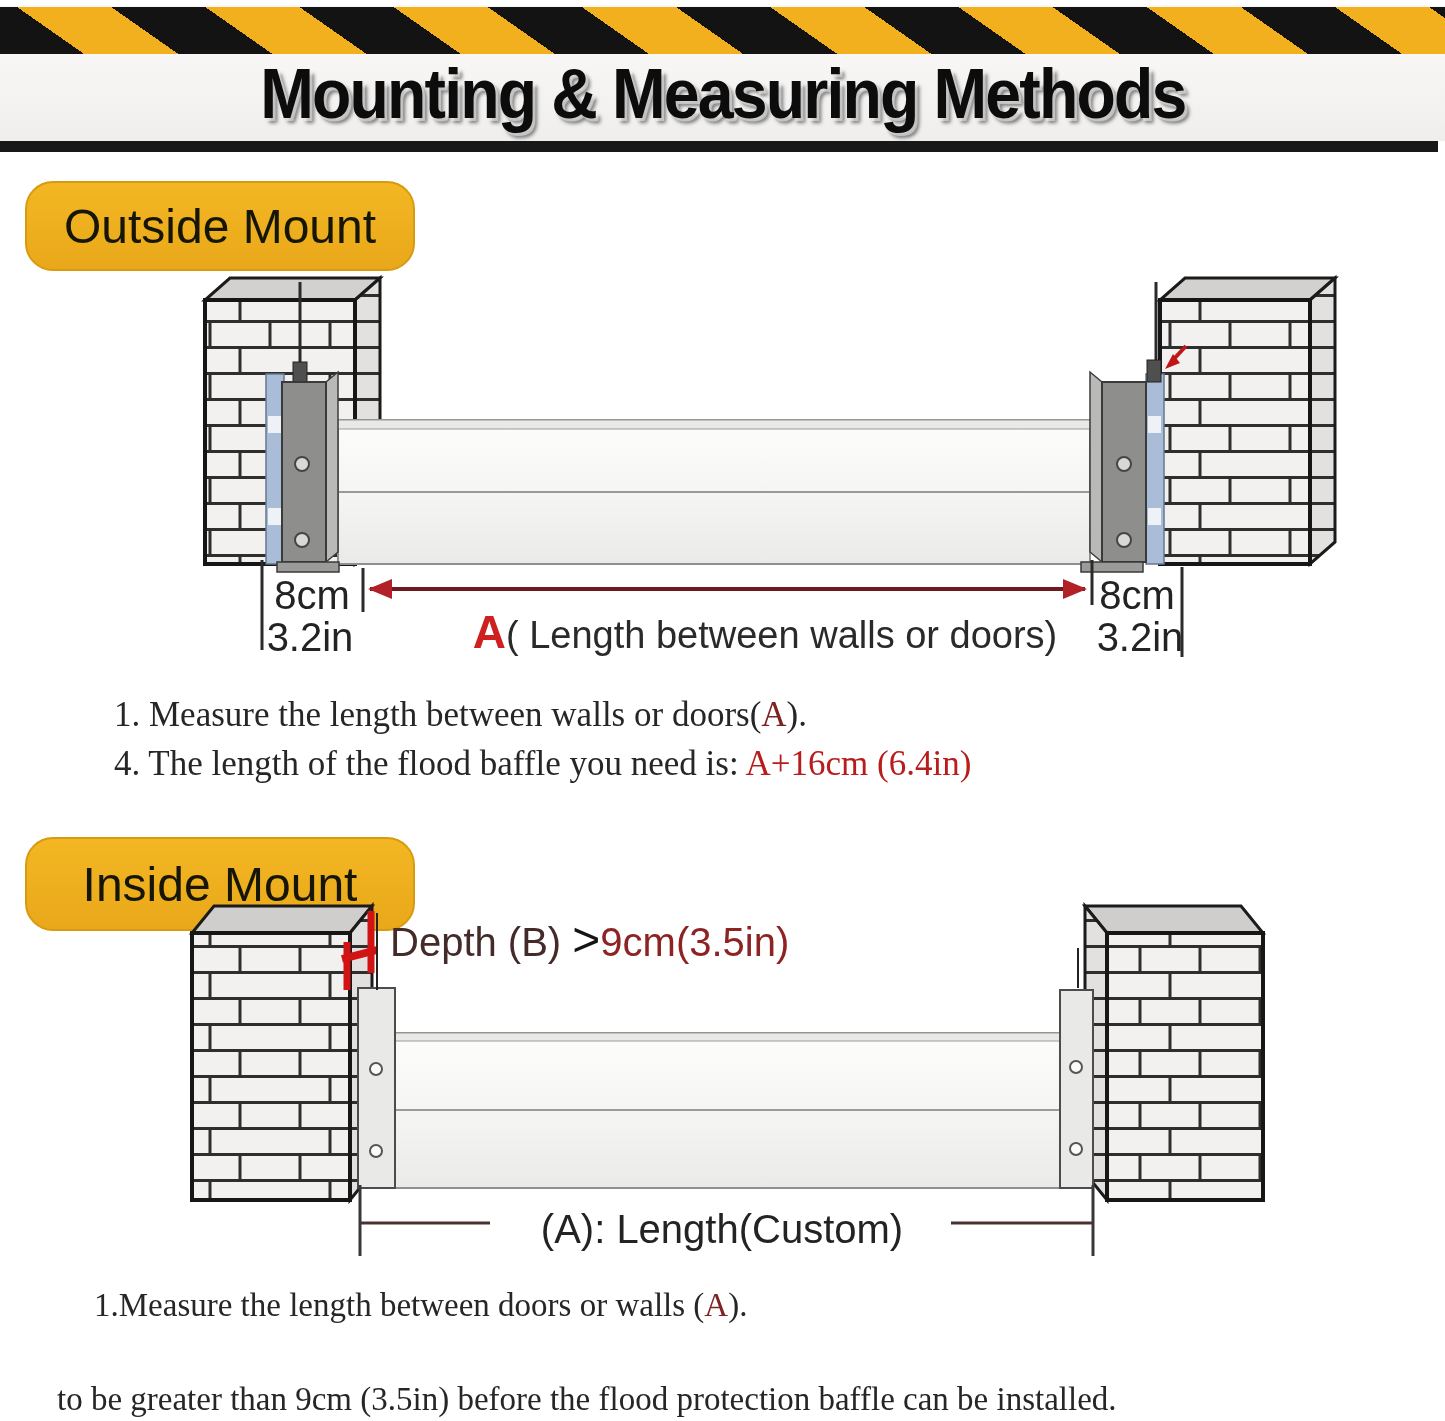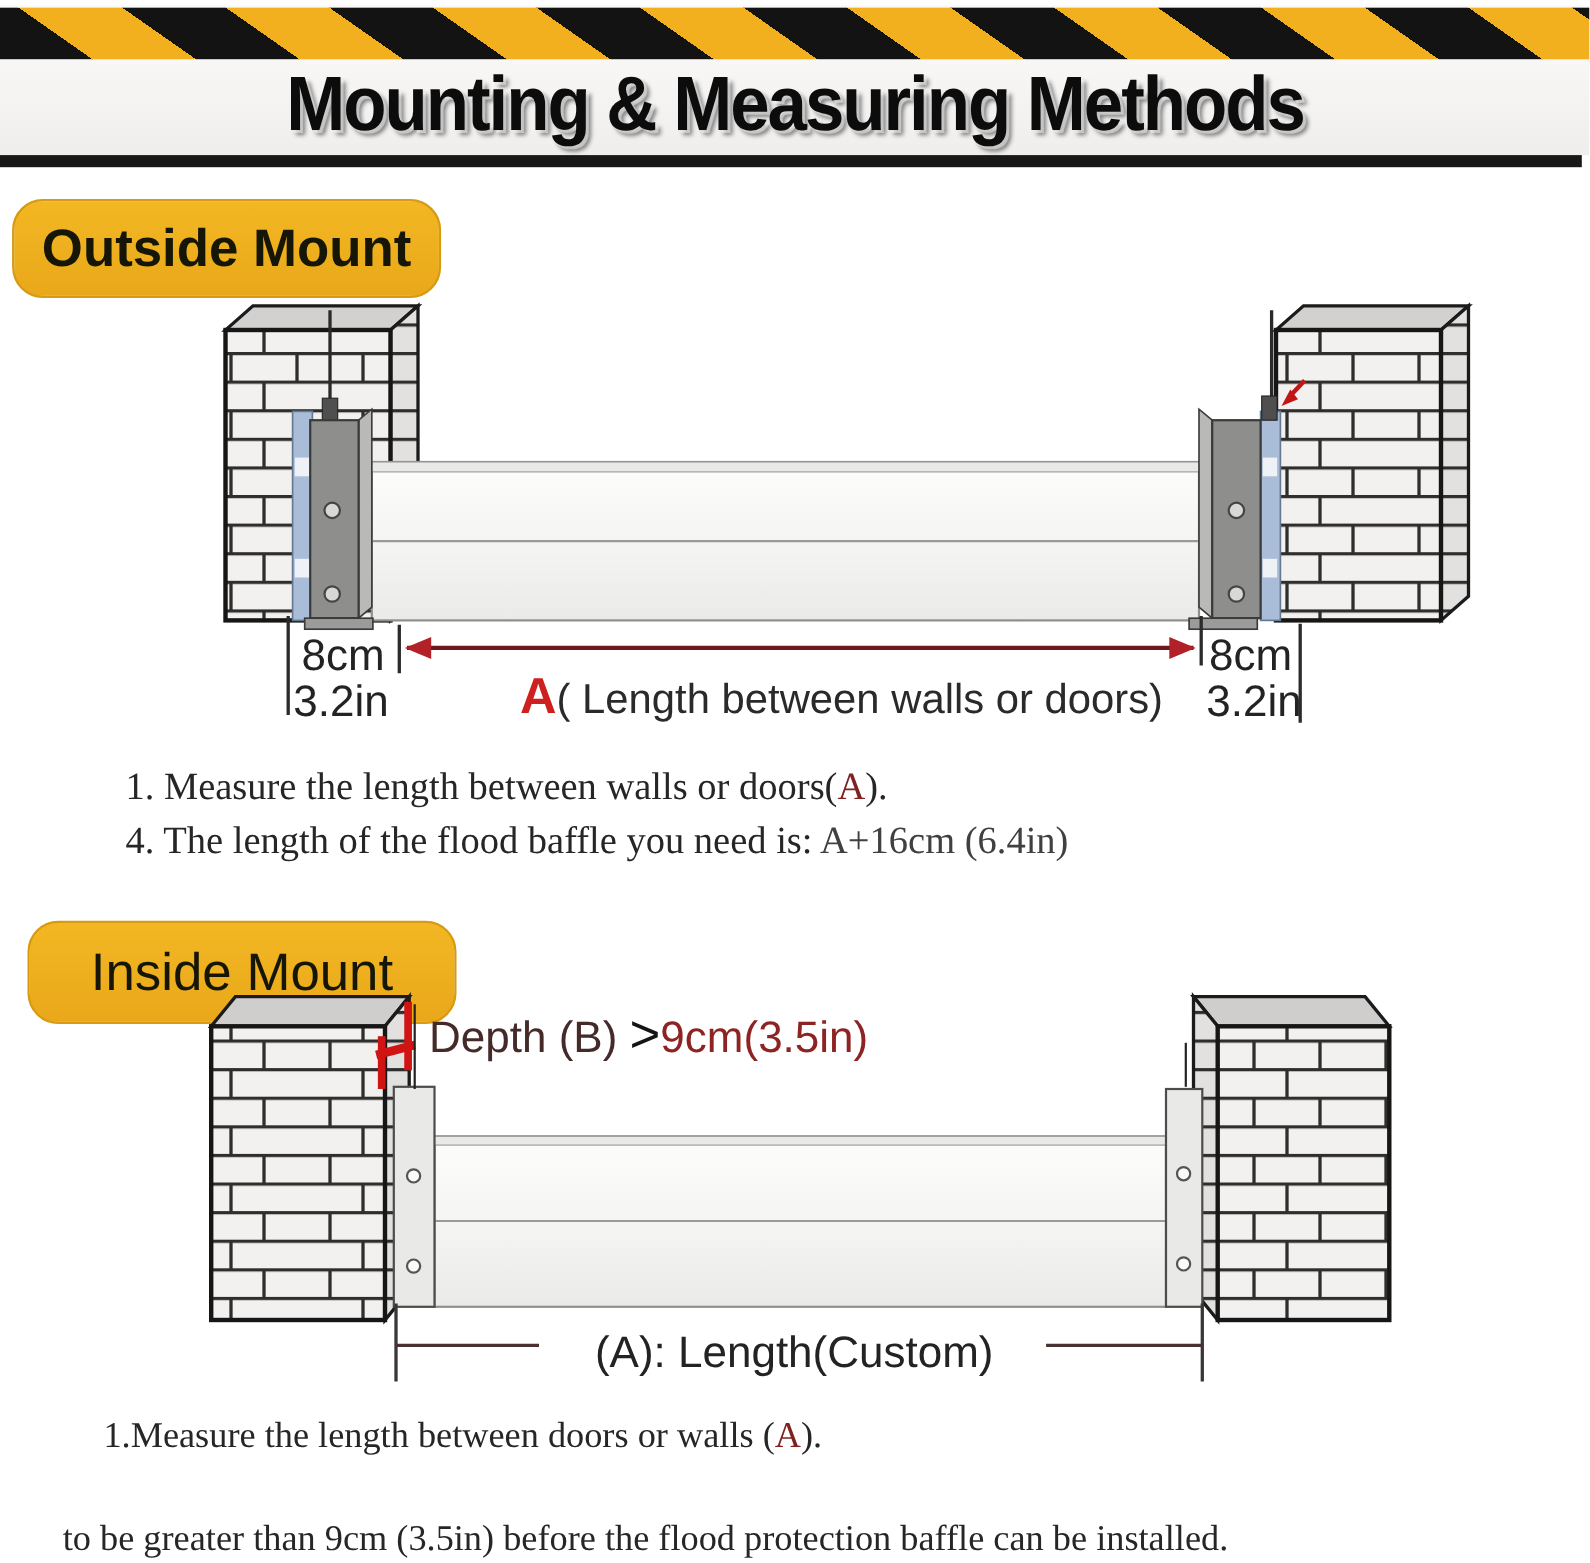--- a/index.html
+++ b/index.html
@@ -12,29 +12,29 @@
   .title-band{position:absolute;left:0;top:54px;width:1445px;height:87px;
         background:linear-gradient(#f8f7f6,#efeeec);display:flex;justify-content:center;}
   .title-band .t{font-size:70px;font-weight:bold;letter-spacing:-2px;color:#0c0c0c;
         display:inline-block;transform:scaleX(0.92);
         text-shadow:3px 3px 1px rgba(255,255,255,0.55),5px 5px 4px rgba(0,0,0,0.5);}
   .black-bar{position:absolute;left:0;top:141px;width:1438px;height:11px;background:#181818;}
   
   .pill{position:absolute;background:linear-gradient(#f3b723,#e9a81a);border:2px solid #d79a10;
         border-radius:28px;display:flex;align-items:center;justify-content:center;
         font-size:48px;color:#161606;}
-  .pill-outside{left:11px;top:181px;width:386px;height:86px;font-weight:bold;}
+  .pill-outside{left:25px;top:181px;width:386px;height:86px;}
   .pill-inside{left:25px;top:837px;width:386px;height:90px;}
   
   .svg-abs{position:absolute;}
   svg text{font-family:"Liberation Sans", sans-serif;}
   
   .step{position:absolute;font-size:35px;color:#262626;white-space:nowrap;font-family:Liberation Serif, serif;}
   .step-sm{font-size:33px;}
-  .red-dk{color:#404040;}
+  .red-dk{color:#b91c1c;}
   .red-a{color:#7e2222;}
 </style>
 </head>
 <body>
 
 <div class="page">
 
   <div class="tape"></div>
   <div class="title-band">
     <span class="t">Mounting &amp; Measuring Methods</span>

